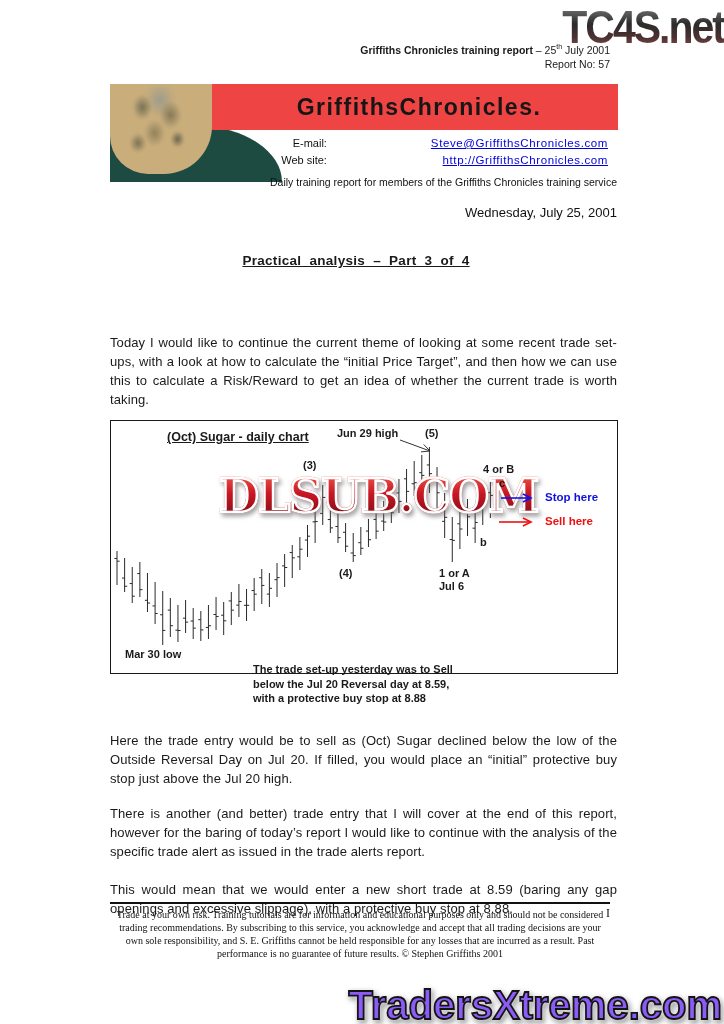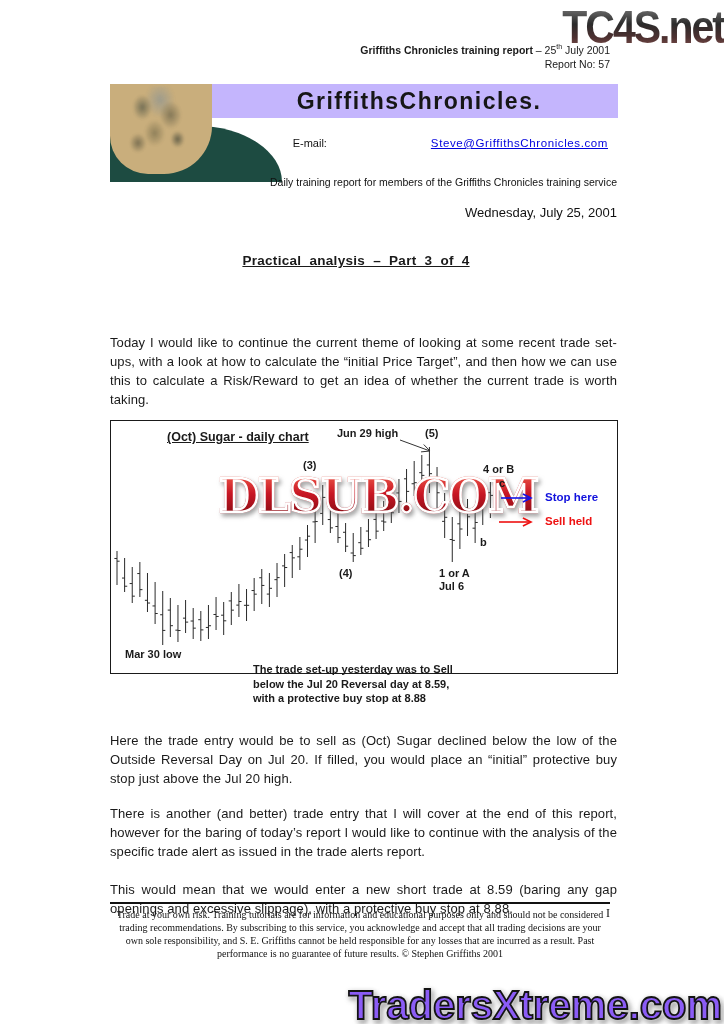--- a/index.html
+++ b/index.html
@@ -14,21 +14,21 @@
         filter:drop-shadow(0 0 2px rgba(255,255,255,.95));z-index:5;}
 
   .report-line{position:absolute;top:40px;right:114px;text-align:right;font-size:10.5px;line-height:14px;z-index:2;}
   .report-line b{font-weight:bold;}
   .report-line sup{font-size:7px;}
 
   
   .masthead{position:absolute;left:110px;top:84px;width:508px;height:98px;}
   .mh-teal{position:absolute;left:0;top:42px;width:172px;height:56px;background:#1d4b41;
            border-top-right-radius:85px 56px;}
-  .mh-band{position:absolute;left:0;top:0;width:508px;height:34px;background:#c4b5fd;
+  .mh-band{position:absolute;left:0;top:0;width:508px;height:46px;background:#ef4444;
            display:flex;align-items:center;justify-content:center;}
   .mh-band .brand{font-size:23px;font-weight:bold;letter-spacing:1.5px;color:#161616;padding-left:110px;}
   .mh-photo{position:absolute;left:0;top:0;width:102px;height:90px;background:#c9ae7c;
             border-bottom-right-radius:48px;border-bottom-left-radius:38px;overflow:hidden;}
   .mh-photo .blob{position:absolute;left:6px;top:2px;width:88px;height:76px;filter:blur(1px);opacity:.9;
       background:
         radial-gradient(14px 18px at 30% 28%,#6d6a52 0%,rgba(109,106,82,0) 70%),
         radial-gradient(16px 20px at 62% 38%,#7d7254 0%,rgba(125,114,84,0) 70%),
         radial-gradient(15px 19px at 44% 62%,#8a7c57 0%,rgba(138,124,87,0) 70%),
         radial-gradient(10px 12px at 70% 70%,#5d5a45 0%,rgba(93,90,69,0) 70%),
@@ -107,20 +107,24 @@
     </div>
     <div class="mh-photo">
       <div class="blob"></div>
     </div>
   </div>
 
   <div class="email-block">
     <div>
       <span class="lbl">E-mail:</span>
       <span class="lnk">Steve@GriffithsChronicles.com</span>
+    </div>
+    <div>
+      <span class="lbl">Web site:</span>
+      <span class="lnk">http://GriffithsChronicles.com</span>
     </div>
   </div>
 
   <div class="tagline">Daily training report for members of the Griffiths Chronicles training service</div>
   <div class="date-line">Wednesday, July 25, 2001</div>
 
   <div class="doc-title">Practical analysis – Part 3 of 4</div>
 
   <div class="para p1">Today I would like to continue the current theme of looking at some recent trade set-ups, with a look at how to calculate the “initial Price Target”, and then how we can use this to calculate a Risk/Reward to get an idea of whether the current trade is worth taking.</div>
   <div class="para p2">Here is the current (Oct) Sugar example, as we left it yesterday:</div>
@@ -292,21 +296,21 @@
     <div class="clabel lb-5">(5)</div>
     <div class="clabel lb-3">(3)</div>
     <div class="clabel lb-4">(4)</div>
     <div class="clabel lb-2orb">4 or B</div>
     <div class="clabel lb-c">c</div>
     <div class="clabel lb-b">b</div>
     <div class="clabel lb-1ora">1 or A
 Jul 6</div>
     <div class="clabel lb-mar30">Mar 30 low</div>
     <div class="clabel lb-stop">Stop here</div>
-    <div class="clabel lb-sell">Sell held</div>
+    <div class="clabel lb-sell">Sell here</div>
     <div class="chart-note">The trade set-up yesterday was to Sell
 below the Jul 20 Reversal day at 8.59,
 with a protective buy stop at 8.88</div>
   </div>
 
   <div class="para p3">Here the trade entry would be to sell as (Oct) Sugar declined below the low of the Outside Reversal Day on Jul 20. If filled, you would place an “initial” protective buy stop just above the Jul 20 high.</div>
   <div class="para p4">There is another (and better) trade entry that I will cover at the end of this report, however for the baring of today’s report I would like to continue with the analysis of the specific trade alert as issued in the trade alerts report.</div>
   <div class="para p5">This would mean that we would enter a new short trade at 8.59 (baring any gap openings and excessive slippage), with a protective buy stop at 8.88.</div>
 
   <div class="foot-rule"></div>

